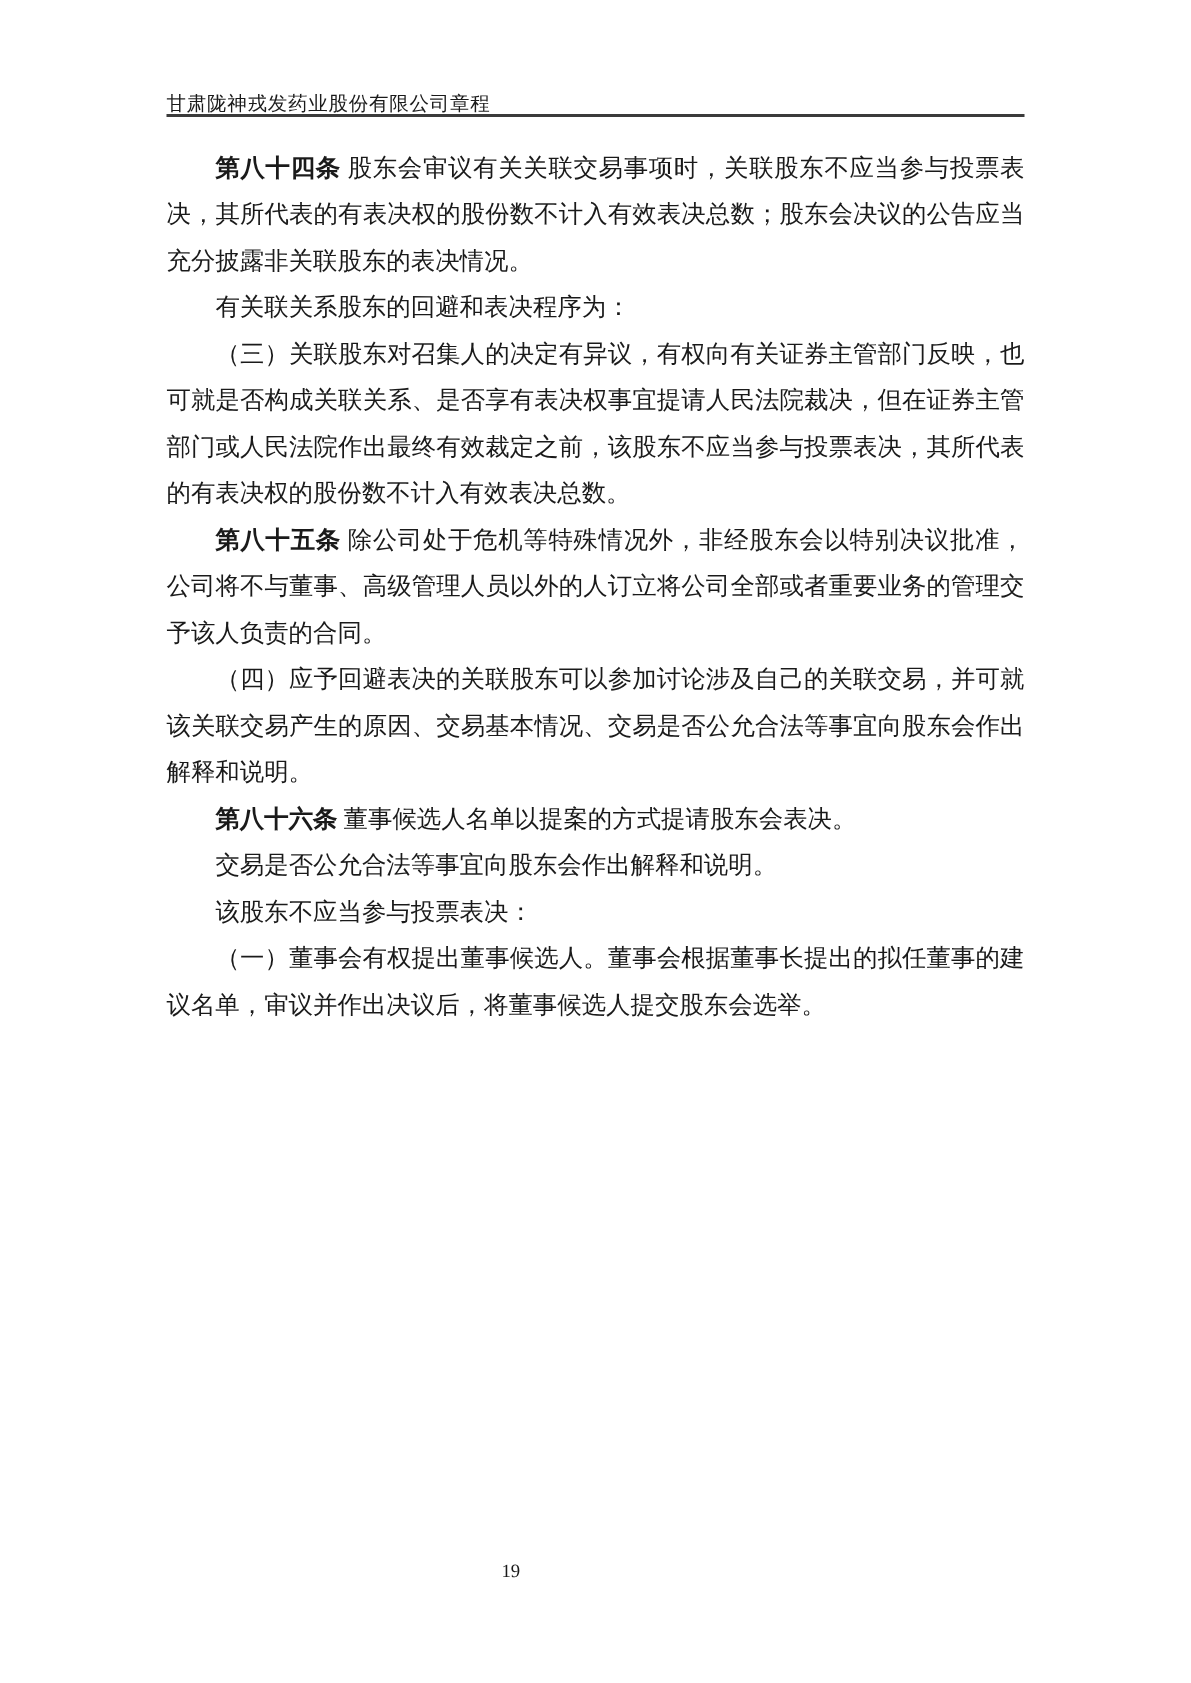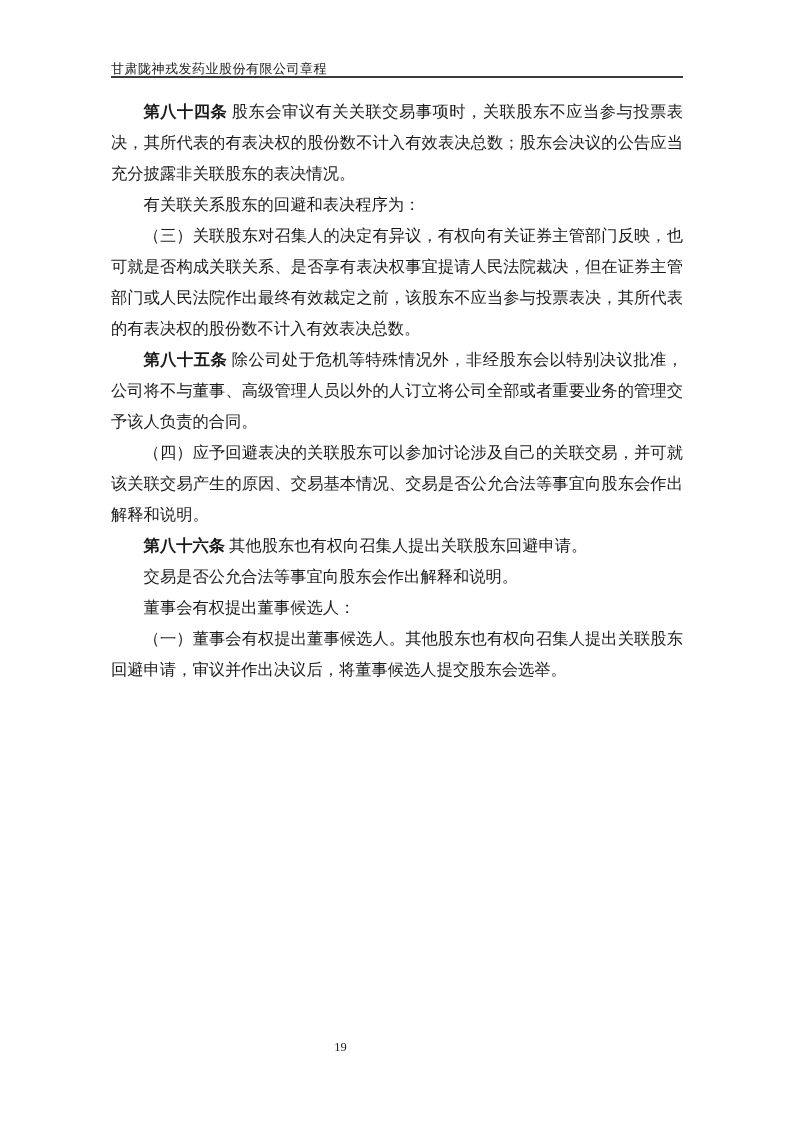--- a/index.html
+++ b/index.html
@@ -53,23 +53,23 @@
   <div class="header">
     <span>甘肃陇神戎发药业股份有限公司章程</span>
   </div>
 
   <div class="content">
     <p class="para"><span class="article-label">第八十四条</span><span> 股东会审议有关关联交易事项时，关联股东不应当参与投票表决，其所代表的有表决权的股份数不计入有效表决总数；股东会决议的公告应当充分披露非关联股东的表决情况。</span></p>
     <p class="para"><span>有关联关系股东的回避和表决程序为：</span></p>
     <p class="para"><span>（三）关联股东对召集人的决定有异议，有权向有关证券主管部门反映，也可就是否构成关联关系、是否享有表决权事宜提请人民法院裁决，但在证券主管部门或人民法院作出最终有效裁定之前，该股东不应当参与投票表决，其所代表的有表决权的股份数不计入有效表决总数。</span></p>
     <p class="para"><span class="article-label">第八十五条</span><span> 除公司处于危机等特殊情况外，非经股东会以特别决议批准，公司将不与董事、高级管理人员以外的人订立将公司全部或者重要业务的管理交予该人负责的合同。</span></p>
     <p class="para"><span>（四）应予回避表决的关联股东可以参加讨论涉及自己的关联交易，并可就该关联交易产生的原因、交易基本情况、交易是否公允合法等事宜向股东会作出解释和说明。</span></p>
-    <p class="para"><span class="article-label">第八十六条</span><span> 其他股东也有权向召集人提出关联股东回避申请。</span></p>
+    <p class="para"><span class="article-label">第八十六条</span><span> 董事候选人名单以提案的方式提请股东会表决。</span></p>
     <p class="para"><span>交易是否公允合法等事宜向股东会作出解释和说明。</span></p>
-    <p class="para"><span>董事会有权提出董事候选人：</span></p>
-    <p class="para"><span>（一）董事会有权提出董事候选人。其他股东也有权向召集人提出关联股东回避申请，审议并作出决议后，将董事候选人提交股东会选举。</span></p>
+    <p class="para"><span>该股东不应当参与投票表决：</span></p>
+    <p class="para"><span>（一）董事会有权提出董事候选人。董事会根据董事长提出的拟任董事的建议名单，审议并作出决议后，将董事候选人提交股东会选举。</span></p>
   </div>
 
   <div class="footer">
     <span>19</span>
   </div>
 
 </div>
 
 </body></html>

